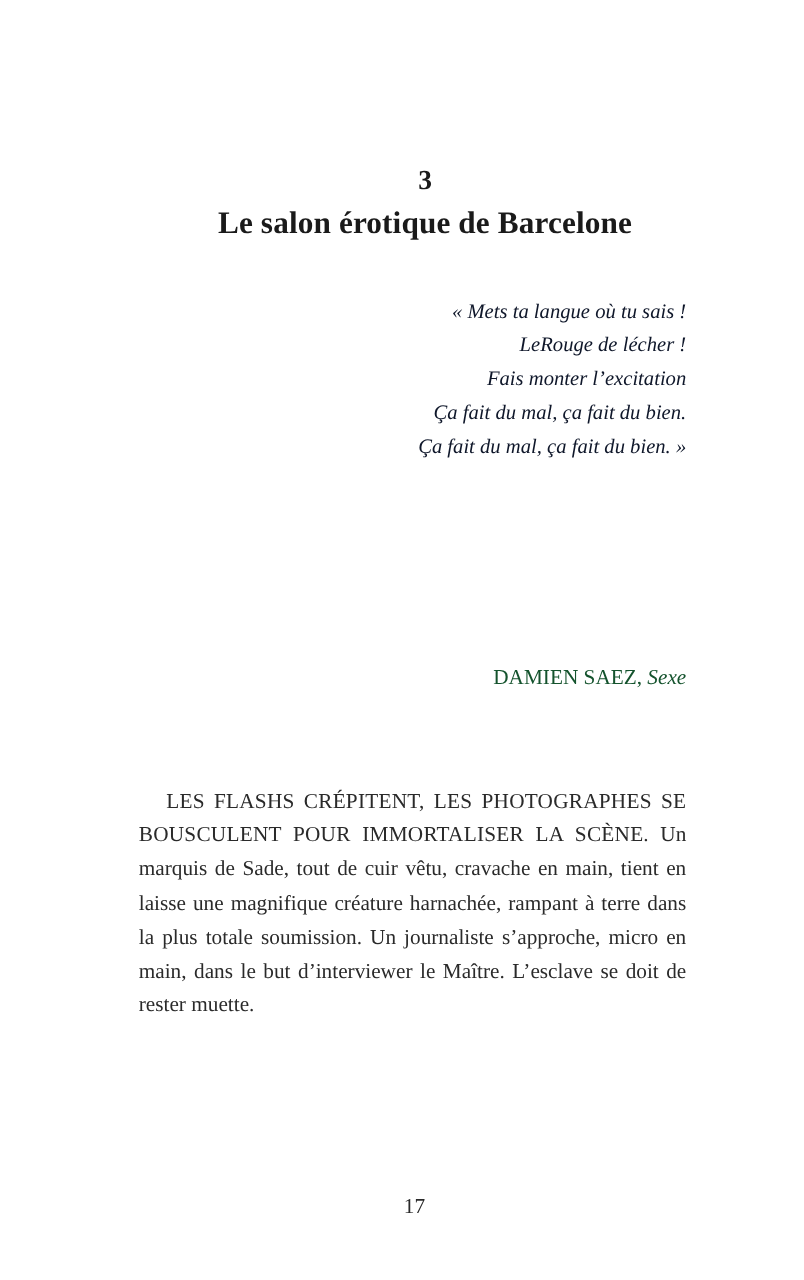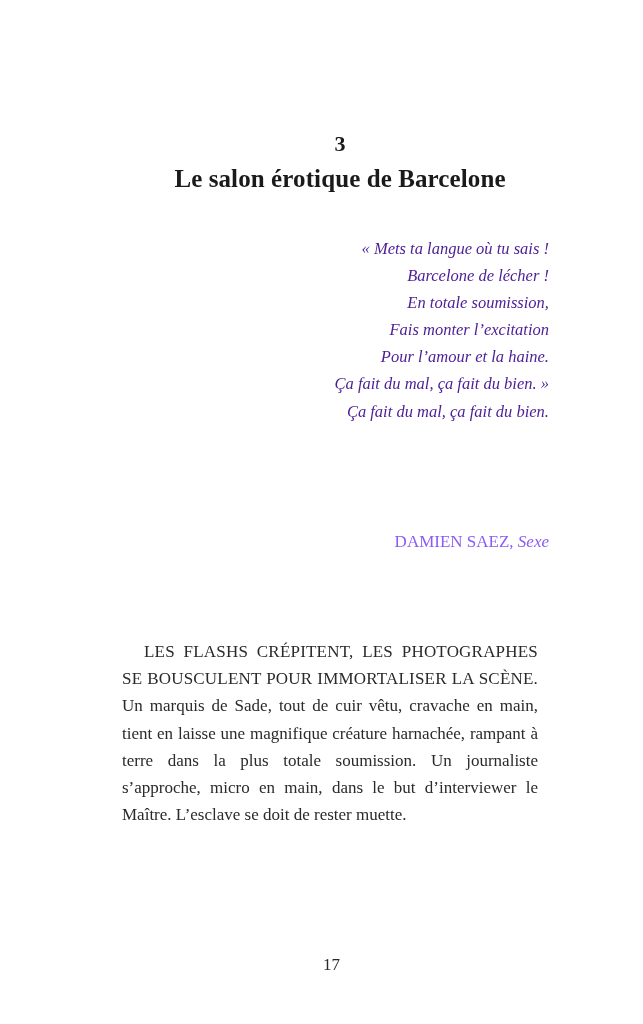--- a/index.html
+++ b/index.html
@@ -45,49 +45,49 @@
       letter-spacing: 0.1px;
     }
     .epigraph {
       position: absolute;
       right: 94px;
       top: 235px;
       text-align: right;
       font-style: italic;
       font-size: 16.5px;
       line-height: 27.1px;
-      color: #4c1d95;
+      color: #0f172a;
     }
     .epigraph .line {
       display: block;
       white-space: nowrap;
     }
     .attribution {
       position: absolute;
       right: 94px;
       top: 528px;
       text-align: right;
       font-size: 17px;
       line-height: 27px;
-      color: #8b5cf6;
+      color: #14532d;
     }
     .attribution .line { display: block; white-space: nowrap; }
     .attribution .work { font-style: italic; }
     .body-text {
       position: absolute;
       left: 111px;
       width: 438px;
       top: 627px;
       font-size: 17px;
       line-height: 27.2px;
       color: #2a2a2a;
       text-align: justify;
     }
     .body-text p {
-      margin: 11px;
+      margin: 0;
       text-indent: 22px;
       text-align: justify;
     }
     .body-text .smallcaps-open {
       letter-spacing: 0.2px;
     }
     .page-number {
       position: absolute;
       left: 0;
       width: 663px;
@@ -101,26 +101,24 @@
 </head>
 <body>
 
 <div class="page">
 
   <div class="chapter-number">3</div>
   <div class="chapter-title">Le salon érotique de Barcelone</div>
 
   <div class="epigraph">
     <span class="line">« Mets ta langue où tu sais !</span>
-    <span class="line">Barcelone de lécher !</span>
-    <span class="line">En totale soumission,</span>
+    <span class="line">LeRouge de lécher !</span>
     <span class="line">Fais monter l’excitation</span>
-    <span class="line">Pour l’amour et la haine.</span>
+    <span class="line">Ça fait du mal, ça fait du bien.</span>
     <span class="line">Ça fait du mal, ça fait du bien. »</span>
-    <span class="line">Ça fait du mal, ça fait du bien.</span>
   </div>
 
   <div class="attribution">
     <span class="line"><span>DAMIEN SAEZ, </span><span class="work">Sexe</span></span>
   </div>
 
   <div class="body-text">
     <p><span class="smallcaps-open">LES FLASHS CRÉPITENT, LES PHOTOGRAPHES SE BOUSCULENT POUR IMMORTALISER LA SCÈNE.</span><span> Un marquis de Sade, tout de cuir vêtu, cravache en main, tient en laisse une magnifique créature harnachée, rampant à terre dans la plus totale soumission. Un journaliste s’approche, micro en main, dans le but d’interviewer le Maître. L’esclave se doit de rester muette.</span></p>
   </div>
 

